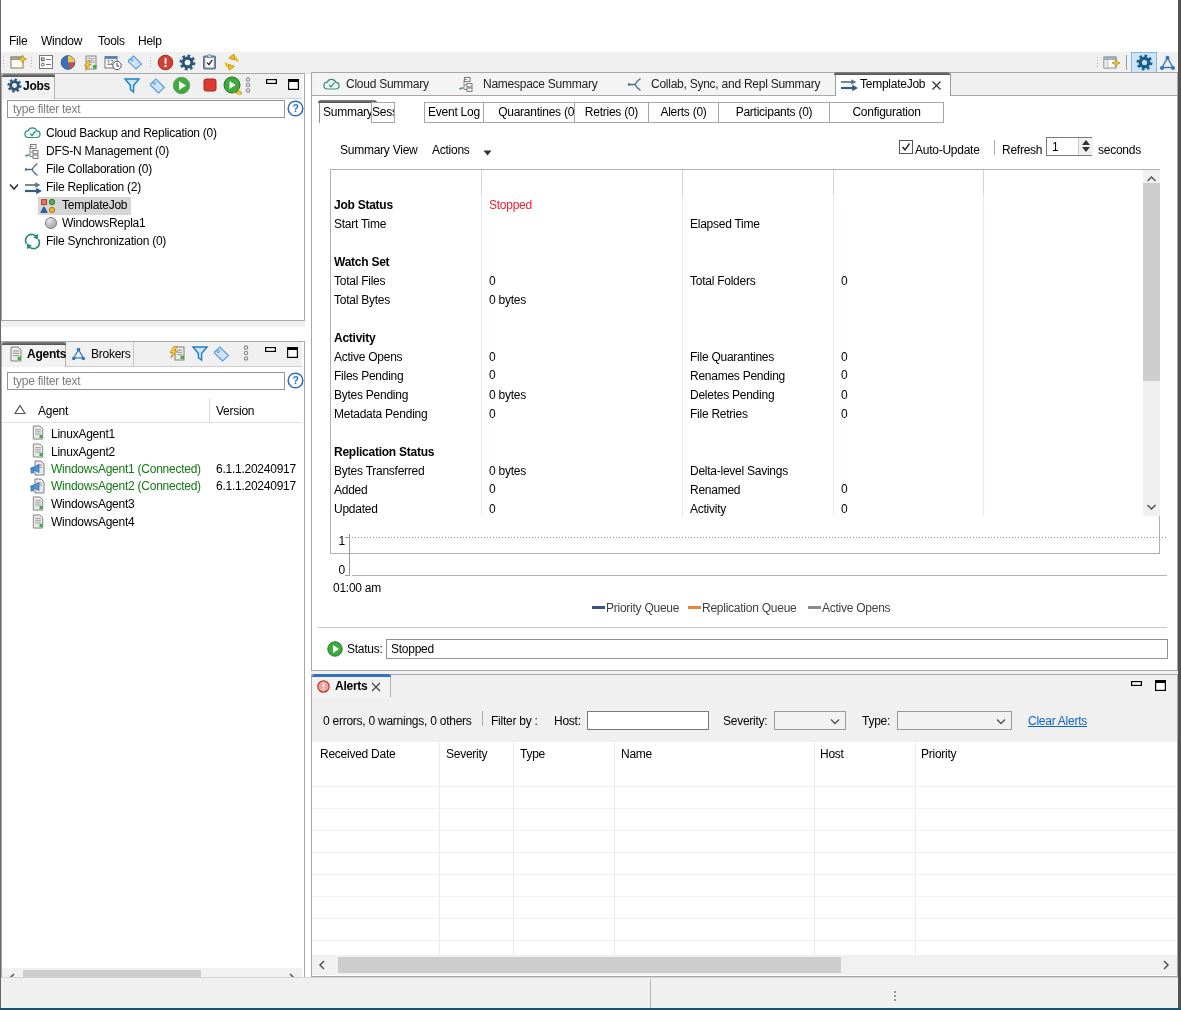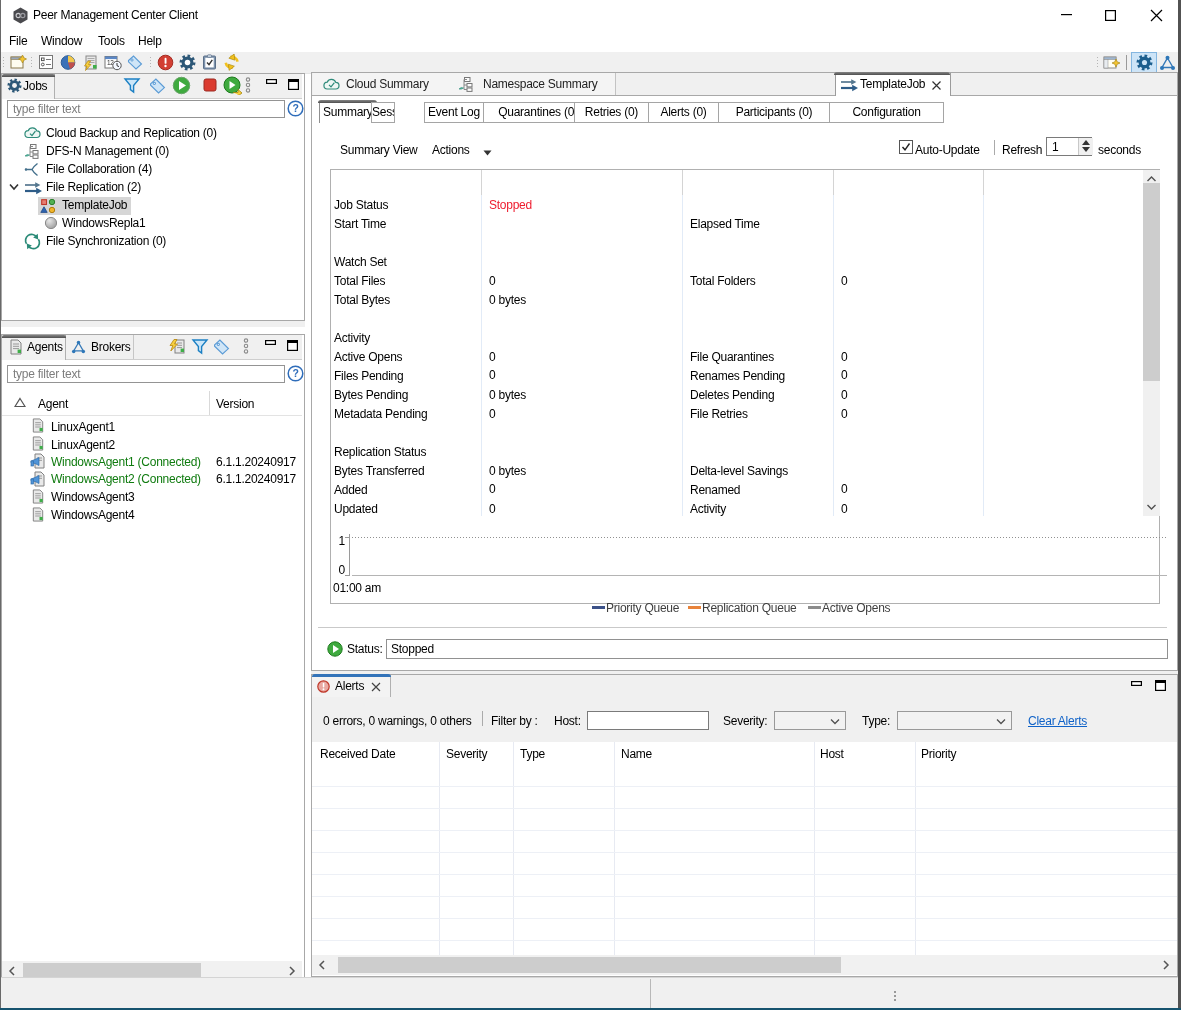--- a/index.html
+++ b/index.html
@@ -18,51 +18,33 @@
 #menubar span{position:absolute;top:4px;font-size:12px;}
 
 #toolbar{left:0;top:52px;width:1181px;height:21px;background:#f0f0f0;border-bottom:1px solid #e5e5e5;}
 
 .viewbox{background:#fff;border:1px solid #a8a8a8;}
 .tabrow{background:#f0f0f0;}
 .ftext{color:#7d7d7d;}
 .filterbox{background:#fff;border:1px solid #949494;}
 .seltab-dark{background:linear-gradient(#848484,#4f4f4f);}
 svg{display:block;}
-.b{font-weight:normal;}
+.b{font-weight:bold;}
 .green{color:#0f7b0f;}
 .red{color:#ee1c2e;}
 .link{color:#0f62c8;text-decoration:underline;}
 .itab{top:0;height:21px;background:#fff;border:1px solid #a5a5a5;box-sizing:border-box;text-align:center;line-height:19px;white-space:nowrap;overflow:hidden;}
 .combo{height:19px;background:#f2f2f2;border:1px solid #999;box-sizing:border-box;}
 .vline{top:0;width:1px;height:213px;background:#e7eaf2;}
 .hline{left:0;width:865px;height:1px;background:#edf0f6;}
 </style>
 </head>
 <body>
 <div id="win">
 
-<div id="titlebar" class="abs">
-  <svg class="abs" style="left:12px;top:7px" width="17" height="17" viewBox="0 0 17 17">
-    <polygon points="8.5,0.5 15.5,4.5 15.5,12.5 8.5,16.5 1.5,12.5 1.5,4.5" fill="#4a4a4e"></polygon>
-    <circle cx="6.2" cy="8.5" r="2.1" fill="none" stroke="#c8c8cc" stroke-width="1.2"></circle>
-    <circle cx="10.8" cy="8.5" r="2.1" fill="none" stroke="#9a9aa0" stroke-width="1.2"></circle>
-  </svg>
-  <span class="abs" id="titletxt">Peer Management Center Client</span>
-
-  <svg class="abs" style="left:1061px;top:14px" width="11" height="2" viewBox="0 0 11 2">
-        <rect width="11" height="1.2" fill="#000"></rect>
-      </svg>
-  <svg class="abs" style="left:1105px;top:10px" width="11" height="11" viewBox="0 0 11 11">
-        <rect x="0.6" y="0.6" width="9.8" height="9.8" fill="none" stroke="#000" stroke-width="1.2"></rect>
-      </svg>
-  <svg class="abs" style="left:1150px;top:9px" width="13" height="13" viewBox="0 0 13 13">
-        <path d="M1,1 L12,12 M12,1 L1,12" stroke="#000" stroke-width="1.2"></path>
-      </svg>
-</div>
 
 <div id="menubar" class="abs">
   <span style="left:9px">File</span>
   <span style="left:41px">Window</span>
   <span style="left:98px">Tools</span>
   <span style="left:138px">Help</span>
 </div>
 
 <div id="toolbar" class="abs"></div>
 <div id="tbicons" class="abs" style="left:0;top:52px;width:1181px;height:21px">
@@ -236,21 +218,21 @@
       <rect x="9" y="12" width="5" height="3.4" fill="#fcfcfc" stroke="#777"></rect>
       <path d="M9,3.5 L6,3.5 L6,13.5 L9,13.5 M6,9 L9,9" stroke="#888" fill="none"></path>
       <path d="M1,13 Q3,10.5 5.5,12 Q4,13.5 1,13 Z" fill="#58b99d" stroke="#2e8b7a" stroke-width="0.6"></path>
     </svg>
     <span class="abs" style="left:44px;top:21px">DFS-N Management (0)</span>
 
     <svg class="abs" style="left:22px;top:38px" width="17" height="17" viewBox="0 0 17 17">
       <path d="M1,8.5 L8,8.5 M13.5,2.5 Q9.5,5.5 8,8.5 Q9.5,11.5 13.5,14.5" fill="none" stroke="#44708c" stroke-width="1.4"></path>
       <circle cx="2" cy="8.5" r="1.2" fill="#44708c"></circle>
     </svg>
-    <span class="abs" style="left:44px;top:39px">File Collaboration (4)</span>
+    <span class="abs" style="left:44px;top:39px">File Collaboration (0)</span>
 
     <svg class="abs" style="left:7px;top:60px" width="10" height="8" viewBox="0 0 10 8">
       <path d="M1,1.5 L5,6 L9,1.5" fill="none" stroke="#333" stroke-width="1.6"></path>
     </svg>
     <svg class="abs" style="left:22px;top:56px" width="19" height="17" viewBox="0 0 19 17">
       <path d="M1,6 L12,6" stroke="#55778f" stroke-width="1.7" fill="none"></path>
       <polygon points="11.2,3.2 16.4,6 11.2,8.8" fill="#55778f"></polygon>
       <path d="M1,12 L13,12" stroke="#2f5d88" stroke-width="2.2" fill="none"></path>
       <polygon points="12.2,8.8 18,12 12.2,15.2" fill="#2f5d88"></polygon>
     </svg>
@@ -279,21 +261,21 @@
     <svg class="abs" style="left:22px;top:110px" width="17" height="17" viewBox="0 0 17 17">
       <path d="M2.6,10.8 A6,6 0 0 1 12.6,4.0" fill="none" stroke="#2a8a77" stroke-width="1.7"></path>
       <polygon points="13.8,0.8 14.2,6.6 9.2,4.4" fill="#2a8a77"></polygon>
       <path d="M14.4,6.2 A6,6 0 0 1 4.4,13.0" fill="none" stroke="#2a8a77" stroke-width="1.7"></path>
       <polygon points="3.2,16.2 2.8,10.4 7.8,12.6" fill="#2a8a77"></polygon>
     </svg>
     <span class="abs" style="left:44px;top:111px">File Synchronization (0)</span>
   </div>
 </div>
 
-<div id="agents" class="abs" style="left:1px;top:334px;width:304px;height:650px">
+<div id="agents" class="abs" style="left:1px;top:341px;width:304px;height:650px">
   <div class="abs viewbox" style="left:0;top:0;width:302px;height:648px"></div>
   <div class="abs tabrow" style="left:1px;top:1px;width:300px;height:24px;border-bottom:1px solid #cecece"></div>
   <div class="abs" style="left:1px;top:1px;width:63px;height:25px;background:#f2f2f2;border-right:1px solid #b0b0b0;"></div>
   <div class="abs seltab-dark" style="left:1px;top:1px;width:64px;height:3px;border-radius:2px 2px 0 0"></div>
   <svg class="abs" style="left:8px;top:5px" width="14" height="16" viewBox="0 0 14 16">
     <path d="M2,1 L9,1 L12,4 L12,15 L2,15 Z" fill="#e9e9e9" stroke="#808080"></path>
     <rect x="4" y="4.5" width="6" height="1" fill="#999"></rect>
         <rect x="4" y="6.8" width="6" height="1" fill="#999"></rect>
         <rect x="4" y="9.1" width="6" height="1" fill="#999"></rect>
     <rect x="8.6" y="10.6" width="3.4" height="3.4" fill="#3fae49"></rect>
@@ -429,20 +411,27 @@
   </div>
   <div class="abs" style="left:136px;top:1px;width:168px;height:22px;background:#f4f4f4;border-right:1px solid #c3c3c3">
     <svg class="abs" style="left:11px;top:3px" width="17" height="17" viewBox="0 0 17 17">
       <rect x="6.5" y="1.5" width="5.5" height="4" fill="#fcfcfc" stroke="#777"></rect>
       <rect x="9" y="7.5" width="5" height="3.4" fill="#fcfcfc" stroke="#777"></rect>
       <rect x="9" y="12" width="5" height="3.4" fill="#fcfcfc" stroke="#777"></rect>
       <path d="M9,3.5 L6,3.5 L6,13.5 L9,13.5 M6,9 L9,9" stroke="#888" fill="none"></path>
       <path d="M1,13 Q3,10.5 5.5,12 Q4,13.5 1,13 Z" fill="#58b99d" stroke="#2e8b7a" stroke-width="0.6"></path>
     </svg>
     <span class="abs" style="left:36px;top:4px;color:#222">Namespace Summary</span>
+  </div>
+  <div class="abs" style="left:304px;top:1px;width:220px;height:22px;background:#f4f4f4;border-right:1px solid #c3c3c3">
+    <svg class="abs" style="left:12px;top:3px" width="17" height="17" viewBox="0 0 17 17">
+      <path d="M1,8.5 L8,8.5 M13.5,2.5 Q9.5,5.5 8,8.5 Q9.5,11.5 13.5,14.5" fill="none" stroke="#44708c" stroke-width="1.4"></path>
+      <circle cx="2" cy="8.5" r="1.2" fill="#44708c"></circle>
+    </svg>
+    <span class="abs" style="left:36px;top:4px;color:#222">Collab, Sync, and Repl Summary</span>
   </div>
   <div class="abs" style="left:524px;top:1px;width:114px;height:23px;background:#fff;border-right:1px solid #9b9b9b;border-left:1px solid #9b9b9b">
     <svg class="abs" style="left:4px;top:3px" width="19" height="17" viewBox="0 0 19 17">
       <path d="M1,6 L12,6" stroke="#55778f" stroke-width="1.7" fill="none"></path>
       <polygon points="11.2,3.2 16.4,6 11.2,8.8" fill="#55778f"></polygon>
       <path d="M1,12 L13,12" stroke="#2f5d88" stroke-width="2.2" fill="none"></path>
       <polygon points="12.2,8.8 18,12 12.2,15.2" fill="#2f5d88"></polygon>
     </svg>
     <span class="abs" style="left:24px;top:4px">TemplateJob</span>
     <svg class="abs" style="left:95px;top:7px" width="11" height="11" viewBox="0 0 11 11">
@@ -483,21 +472,21 @@
       <svg class="abs" style="left:3px;top:2px" width="8" height="5" viewBox="0 0 8 5">
             <polygon points="4,0 8,5 0,5" fill="#333"></polygon>
           </svg>
       <svg class="abs" style="left:3px;top:9px" width="8" height="5" viewBox="0 0 8 5">
             <polygon points="4,5 8,0 0,0" fill="#333"></polygon>
           </svg>
     </div>
   </div>
   <span class="abs" style="left:787px;top:71px">seconds</span>
 
-  <div class="abs" id="sumtable" style="left:19px;top:97px;width:830px;height:435px;border:1px solid #b0b0b0;box-sizing:border-box;background:#fff">
+  <div class="abs" id="sumtable" style="left:19px;top:97px;width:830px;height:385px;border:1px solid #b0b0b0;box-sizing:border-box;background:#fff">
     <div class="abs" style="left:150px;top:0;width:1px;height:25px;background:#d4d4d4"></div>
     <div class="abs" style="left:351px;top:0;width:1px;height:25px;background:#d4d4d4"></div>
     <div class="abs" style="left:502px;top:0;width:1px;height:25px;background:#d4d4d4"></div>
     <div class="abs" style="left:652px;top:0;width:1px;height:25px;background:#d4d4d4"></div>
     <div class="abs" style="left:150px;top:25px;width:1px;height:321px;background:#e2ebf7"></div>
     <div class="abs" style="left:351px;top:25px;width:1px;height:321px;background:#e2ebf7"></div>
     <div class="abs" style="left:502px;top:25px;width:1px;height:321px;background:#e2ebf7"></div>
     <div class="abs" style="left:652px;top:25px;width:1px;height:321px;background:#e2ebf7"></div>
     <div id="sumrows">
       <span class="abs b" style="left:3px;top:28px">Job Status</span>

